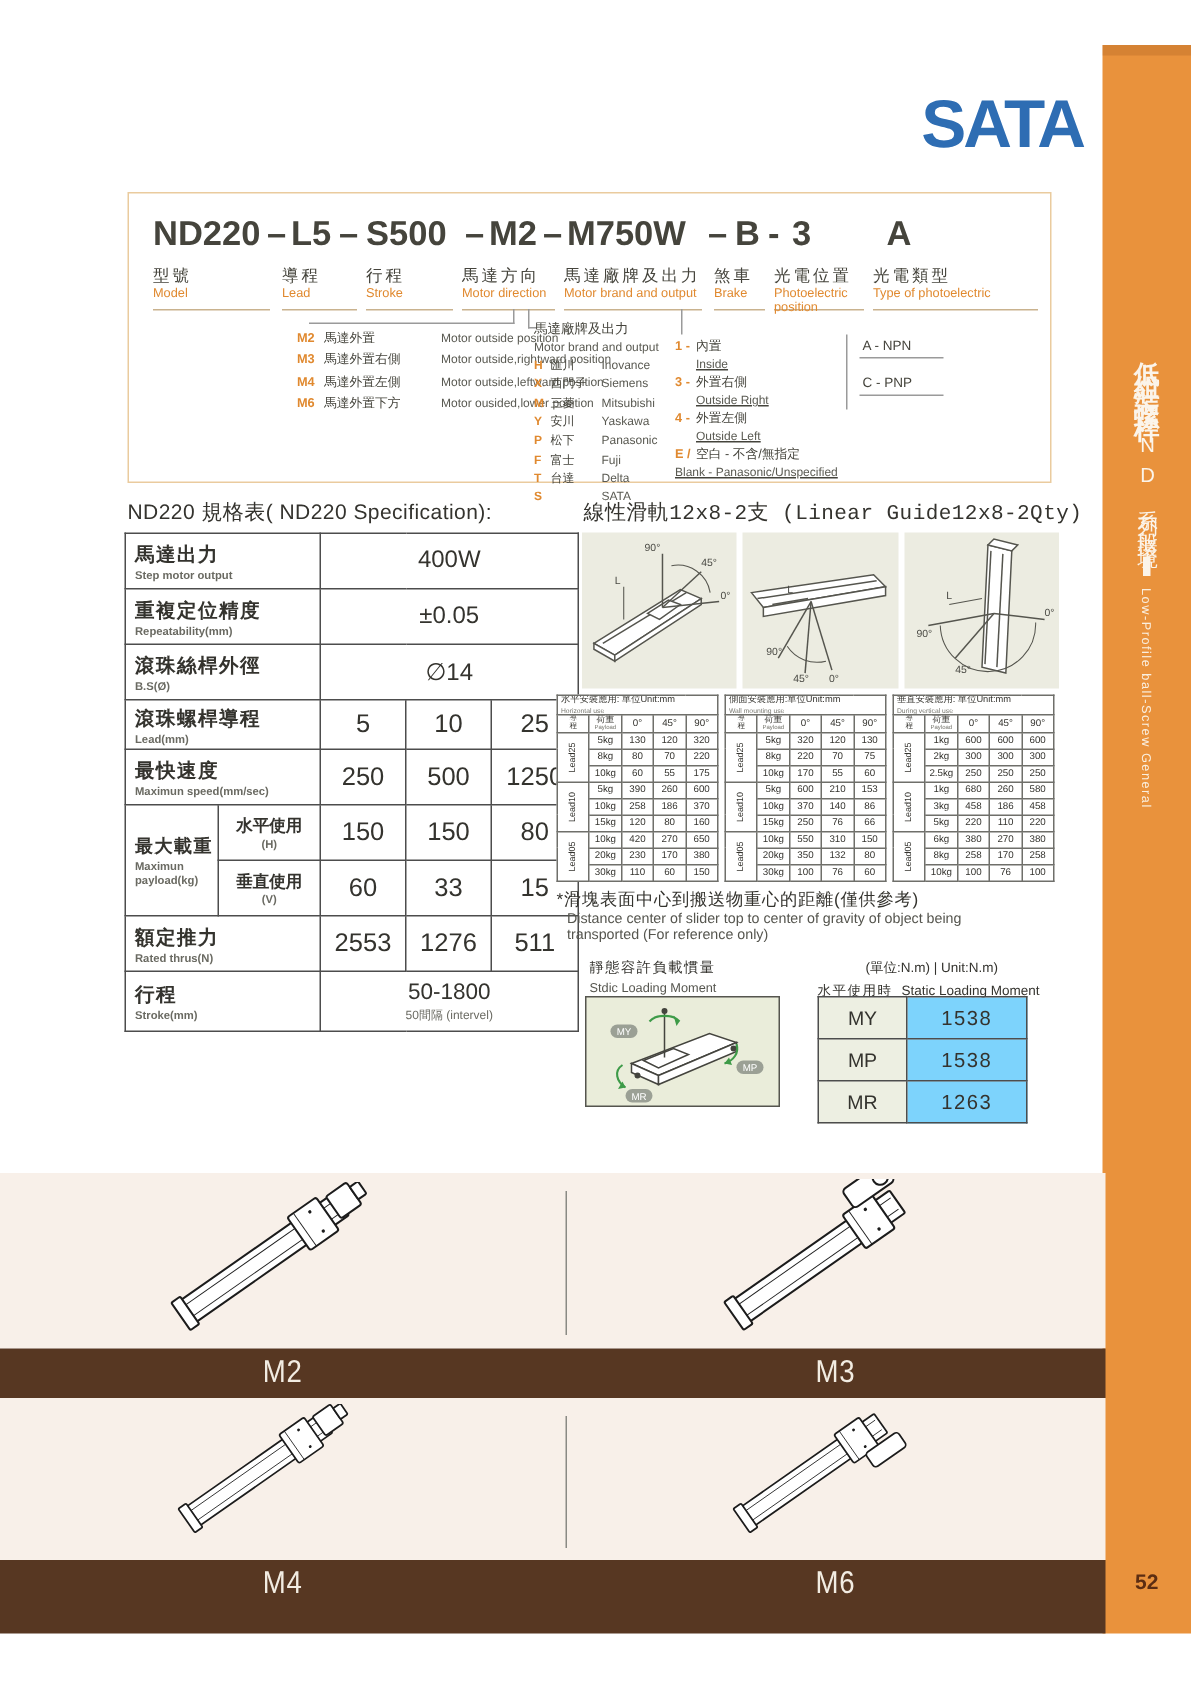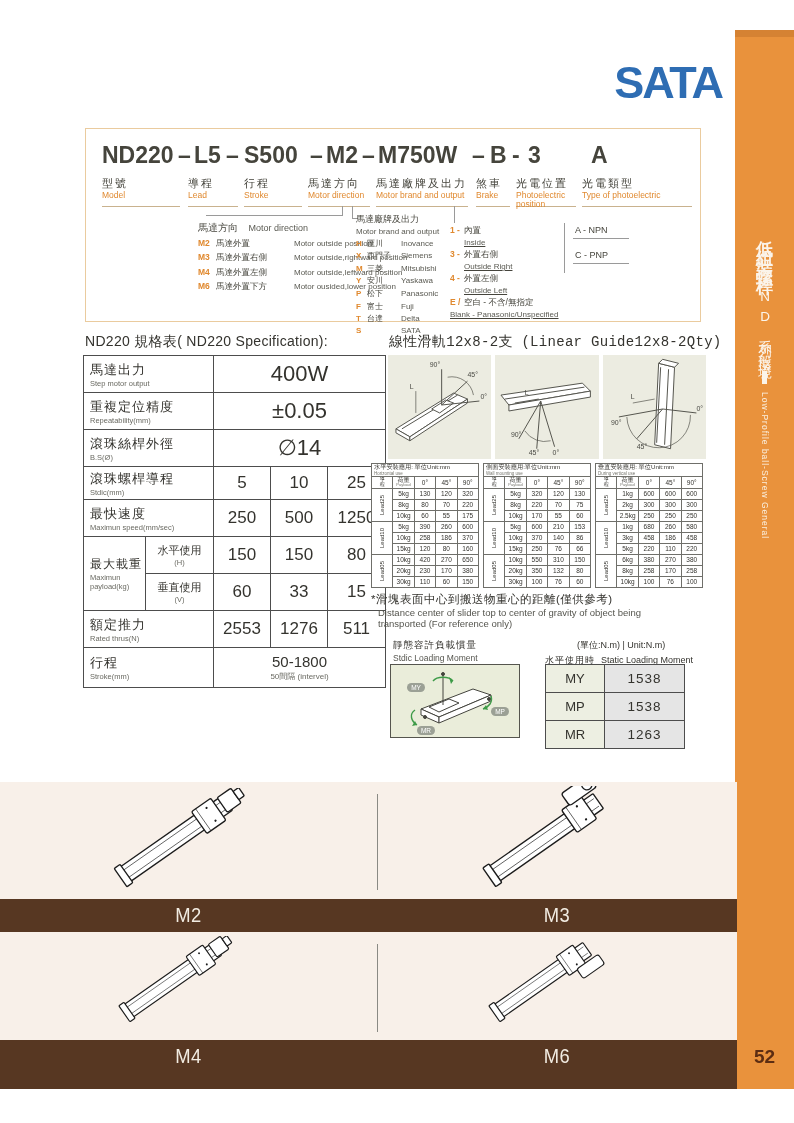--- a/index.html
+++ b/index.html
@@ -21,21 +21,21 @@
   .sidebar:before{content:"";position:absolute;left:0;top:0;width:100%;height:7px;background:rgba(120,60,10,.18);}
   .side-text{position:absolute;top:198px;left:0;width:100%;
     display:flex;flex-direction:column;align-items:center;color:#FBF4EA;}
   .side-cn1{writing-mode:vertical-rl;text-orientation:upright;
     font-size:17px;font-weight:bold;letter-spacing:9px;}
   .side-cn2{writing-mode:vertical-rl;text-orientation:upright;
     font-size:13.5px;letter-spacing:5px;margin-top:16px;}
   .side-bar{width:5px;height:13px;background:#FBF4EA;margin:12px 0 8px 0;}
   .side-en{writing-mode:vertical-rl;font-size:8.5px;letter-spacing:1px;color:#FAEFDF;}
   .pagenum{left:735px;top:1046px;width:59px;text-align:center;
-    font-size:19px;font-weight:bold;color:#5C2D12;}
+    font-size:14px;font-weight:bold;color:#5C2D12;}
 
   
   .model-box{left:85px;top:128px;width:614px;height:192px;border:1px solid #EACB9E;background:#fff;}
   .mc{position:absolute;top:13px;font-size:23px;font-weight:bold;color:#45443C;white-space:nowrap;}
   .mf{position:absolute;top:47px;height:30px;border-bottom:1px solid #C9B28E;}
   .mf .cn{display:block;font-size:11px;letter-spacing:2px;color:#45443C;}
   .mf .en{display:block;font-size:8.5px;color:#E0892F;margin-top:0;line-height:9px;}
   .conn{position:absolute;}
   .conn-dir{left:120px;top:77px;width:136px;height:9px;border-right:1px solid #9a9a9a;border-bottom:1px solid #9a9a9a;}
   .conn-brand{left:266px;top:77px;width:5px;height:12px;border-left:1px solid #9a9a9a;border-bottom:1px solid #9a9a9a;}
@@ -60,25 +60,25 @@
   .pos-item .cn{display:inline-block;font-size:8.5px;color:#45443C;}
   .pos-item .en{display:block;font-size:8px;color:#5a5a52;margin:1px 0 2px 14px;}
   .pe-block{position:absolute;left:478px;top:94px;border-left:1px solid #9a9a9a;padding-left:8px;}
   .pe-item{width:54px;font-size:9px;color:#45443C;border-bottom:1px solid #9a9a9a;
     padding:2px 0 3px 2px;margin-bottom:9px;}
 
   
   .spec-title{left:85px;top:333px;font-size:14px;color:#34332E;letter-spacing:0.3px;}
   table.spec{left:83px;top:355px;width:302px;border-collapse:collapse;table-layout:fixed;}
   table.spec th,table.spec td{border:1px solid #4D4D4D;padding:0;}
-  table.spec th{text-align:left;vertical-align:middle;padding-left:6px;font-weight:normal;}
+  table.spec th{text-align:left;vertical-align:middle;padding-left:6px;font-weight:bold;}
   table.spec th .cn{display:block;font-size:13px;color:#34332E;letter-spacing:1px;}
   table.spec th .en{display:block;font-size:7.5px;color:#6a6a62;margin-top:1px;line-height:8px;}
   table.spec td{text-align:center;vertical-align:middle;font-size:17px;color:#34332E;}
-  table.spec td.big{font-size:22px;}
+  table.spec td.big{font-size:16px;}
   table.spec .sub{text-align:center;padding-left:0;}
   table.spec .sub .cn{font-size:11px;text-align:center;letter-spacing:0;}
   table.spec .sub .en{text-align:center;}
   table.spec td .subnote{display:block;font-size:8px;color:#6a6a62;margin-top:1px;}
   table.spec td .main{display:block;font-size:15px;}
 
   
   .lg-title{left:389px;top:333px;font-size:14px;color:#34332E;letter-spacing:0.3px;font-family:Liberation Mono, monospace;}
   .lg-diagrams{left:388px;top:355px;width:318px;height:104px;display:flex;gap:4px;}
   .lg-dbox{width:104px;height:104px;background:#ECECE1;position:relative;}
@@ -110,21 +110,21 @@
   .sm-lt .en{display:block;font-size:8.5px;color:#55554e;margin-top:1px;}
   .sm-diagram{left:390px;top:664px;width:128px;height:72px;background:#EAEDDA;border:1px solid #55554e;}
   .sm-diagram svg{width:100%;height:100%;}
   .sm-rt{left:545px;top:639px;}
   .sm-rt .unit{display:block;font-size:9px;color:#34332E;margin-left:32px;}
   .sm-rt .t2{display:block;font-size:9px;color:#34332E;margin-top:2px;}
   .sm-rt .t2 .b{letter-spacing:1px;margin-right:6px;}
   table.mtable{left:545px;top:664px;width:140px;border-collapse:collapse;table-layout:fixed;}
   table.mtable th,table.mtable td{border:1px solid #4D4D4D;height:25px;vertical-align:middle;}
   table.mtable th{width:56px;background:#EDEFE2;font-weight:normal;font-size:13px;color:#34332E;text-align:center;}
-  table.mtable td{background:#e5e5e5;font-size:13.5px;color:#34332E;text-align:center;letter-spacing:1px;}
+  table.mtable td{background:#7dd3fc;font-size:13.5px;color:#34332E;text-align:center;letter-spacing:1px;}
 
   
   .photo-row{left:0;background:#F8F0E9;width:737px;}
   .pr1{top:782px;height:117px;}
   .pr2{top:932px;height:108px;}
   .pdivider{width:1px;background:#8a8a84;position:absolute;left:377px;}
   .pd1{top:794px;height:96px;}
   .pd2{top:944px;height:88px;}
   .band{left:0;width:737px;background:#573722;display:flex;color:#F2ECE2;}
   .band1{top:899px;height:33px;align-items:center;}
@@ -202,24 +202,20 @@
   <div class="mf" style="left:496px;width:110px">
     <span class="cn">光電類型</span>
     <span class="en">Type of photoelectric</span>
     </div>
 
   <div class="conn conn-dir"></div>
   <div class="conn conn-brand"></div>
   <div class="conn conn-pe"></div>
 
   <div class="dir-block">
-    <div class="dir-title">
-      <span class="cn">馬達方向</span>
-      <span class="en">Motor direction</span>
-    </div>
     <div class="dir-item">
       <span class="code">M2</span>
       <span class="cn">馬達外置</span>
       <span class="en">Motor outside position</span></div>
     <div class="dir-item">
       <span class="code">M3</span>
       <span class="cn">馬達外置右側</span>
       <span class="en">Motor outside,rightward position</span></div>
     <div class="dir-item">
       <span class="code">M4</span>
@@ -298,21 +294,21 @@
   <tr style="height:37px">
     <th colspan="2">
           <span class="cn">滾珠絲桿外徑</span>
           <span class="en">B.S(Ø)</span>
         </th>
     <td colspan="3" class="big">∅14</td>
   </tr>
   <tr style="height:33px">
     <th colspan="2">
           <span class="cn">滾珠螺桿導程</span>
-          <span class="en">Stdic(mm)</span>
+          <span class="en">Lead(mm)</span>
         </th>
     <td>5</td>
     <td>10</td>
     <td>25</td>
   </tr>
   <tr style="height:37px">
     <th colspan="2">
           <span class="cn">最快速度</span>
           <span class="en">Maximun speed(mm/sec)</span>
         </th>

